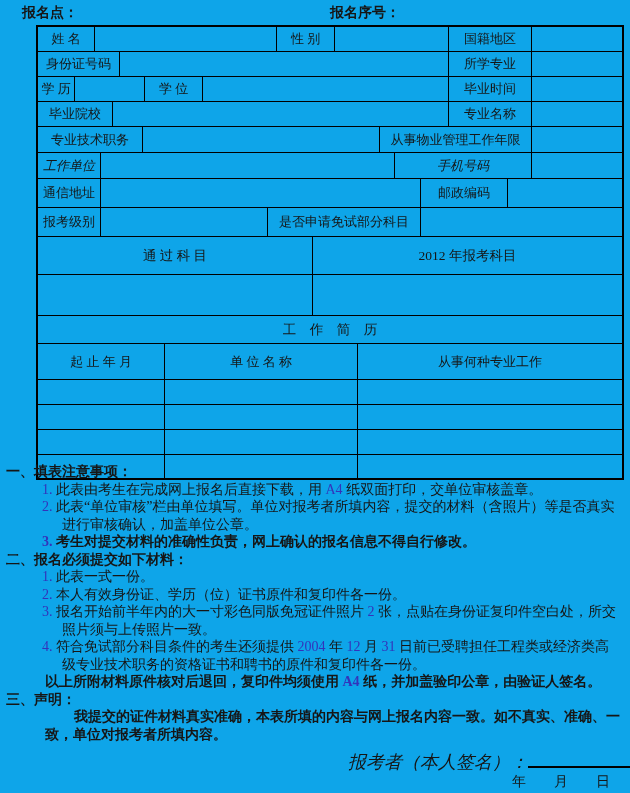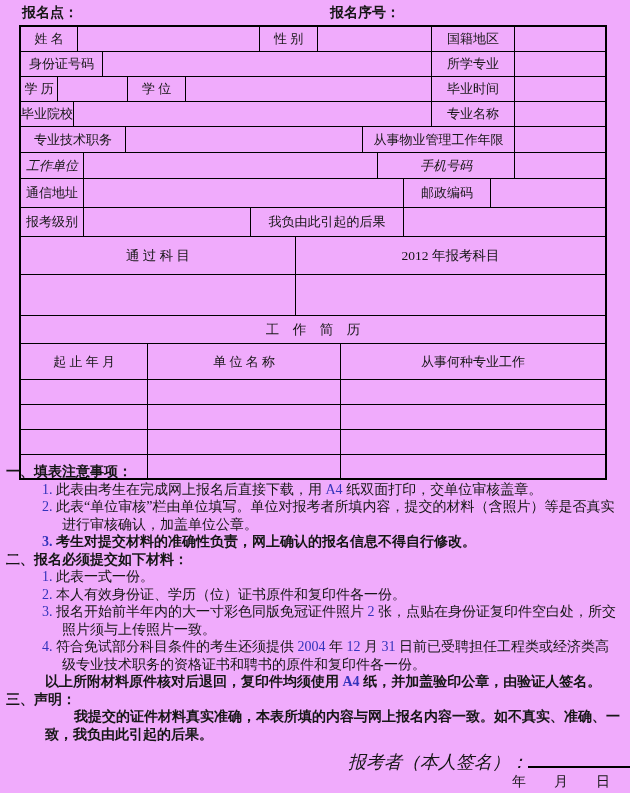--- a/index.html
+++ b/index.html
@@ -1,27 +1,27 @@
 <!DOCTYPE html>
 <html><head>
 <meta charset="utf-8">
 <style>
   html,body{margin:0;padding:0;background:#fff;}
   .sheet{
-    position:relative;width:630px;height:793px;background:#f0abfc;
+    position:relative;width:630px;height:793px;background:#0ea5e9;
     font-family:"Liberation Serif","DejaVu Serif",serif;
     color:#161616;overflow:hidden;
   }
   .toplbl{position:absolute;top:4px;font-size:14px;font-weight:bold;white-space:nowrap;}
   .lbl-left{left:22px;}
   .lbl-right{left:330px;}
 
   
   .ftable{
-    position:absolute;left:19px;top:25px;width:588px;
+    position:absolute;left:36px;top:25px;width:588px;
     border:2px solid #000;box-sizing:border-box;font-size:13px;
   }
   .upper{display:flex;border-bottom:1px solid #000;}
   .upper-left{flex:1;min-width:0;}
   .photo{
     width:114px;border-left:1px solid #000;box-sizing:border-box;
     display:flex;flex-direction:column;align-items:center;justify-content:center;
     gap:18px;font-size:13.5px;
   }
   .row{display:flex;border-bottom:1px solid #000;}
@@ -84,21 +84,21 @@
         </div>
         <div class="row">
           <div class="c h24" style="width:37px">学 历</div>
           <div class="c h24" style="width:70px"></div>
           <div class="c h24" style="width:58px">学 位</div>
           <div class="c h24 grow"></div>
           <div class="c h24" style="width:83px">毕业时间</div>
           <div class="c h24 last" style="width:90px"></div>
         </div>
         <div class="row">
-          <div class="c h24" style="width:53px">毕业院校</div>
+          <div class="c h24" style="width:75px">毕业院校</div>
           <div class="c h24 grow"></div>
           <div class="c h24" style="width:83px">专业名称</div>
           <div class="c h24 last" style="width:90px"></div>
         </div>
         <div class="row">
           <div class="c h25" style="width:105px">专业技术职务</div>
           <div class="c h25 grow"></div>
           <div class="c h25" style="width:152px">从事物业管理工作年限</div>
           <div class="c h25 last" style="width:90px"></div>
         </div>
@@ -114,21 +114,21 @@
     <div class="row">
       <div class="c h28" style="width:63px">通信地址</div>
       <div class="c h28 grow"></div>
       <div class="c h28" style="width:87px">邮政编码</div>
       <div class="c h28 last" style="width:114px"></div>
     </div>
 
     <div class="row">
       <div class="c h28" style="width:63px">报考级别</div>
       <div class="c h28" style="width:167px"></div>
-      <div class="c h28" style="width:153px">我负由此引起的后果</div>
+      <div class="c h28" style="width:153px">是否申请免试部分科目</div>
       <div class="c h28 last grow"></div>
     </div>
 
     <div class="row">
       <div class="c h37 subj" style="width:275px">通 过 科 目</div>
       <div class="c h37 subj last grow">2012 年报考科目</div>
     </div>
 
     <div class="row">
       <div class="c h40" style="width:275px"></div>
@@ -176,21 +176,21 @@
     <div class="nl i0 b"><span>二、报名必须提交如下材料：</span></div>
     <div class="nl i1"><span class="c-num">1.</span><span> 此表一式一份。</span></div>
     <div class="nl i1"><span class="c-num">2.</span><span> 本人有效身份证、学历（位）证书原件和复印件各一份。</span></div>
     <div class="nl i1"><span class="c-num">3.</span><span> 报名开始前半年内的大一寸彩色同版免冠证件照片 </span><span class="c-num">2</span><span> 张，点贴在身份证复印件空白处，所交</span></div>
     <div class="nl i2"><span>照片须与上传照片一致。</span></div>
     <div class="nl i1"><span class="c-num">4.</span><span> 符合免试部分科目条件的考生还须提供 </span><span class="c-num">2004</span><span> 年 </span><span class="c-num">12</span><span> 月 </span><span class="c-num">31</span><span> 日前已受聘担任工程类或经济类高</span></div>
     <div class="nl i2"><span>级专业技术职务的资格证书和聘书的原件和复印件各一份。</span></div>
     <div class="nl i4 b"><span>以上所附材料原件核对后退回，复印件均须使用 </span><span class="c-num">A4</span><span> 纸，并加盖验印公章，由验证人签名。</span></div>
     <div class="nl i0 b"><span>三、声明：</span></div>
     <div class="nl i3 b"><span>我提交的证件材料真实准确，本表所填的内容与网上报名内容一致。如不真实、准确、一</span></div>
-    <div class="nl i4 b"><span>致，我负由此引起的后果。</span></div>
+    <div class="nl i4 b"><span>致，单位对报考者所填内容。</span></div>
   </div>
 
   <div class="sigrow">
     <span>报考者（本人签名）：</span><span class="sigline"></span>
   </div>
   <div class="daterow">年　　月　　日</div>
 
 </div>
 
 </body></html>

